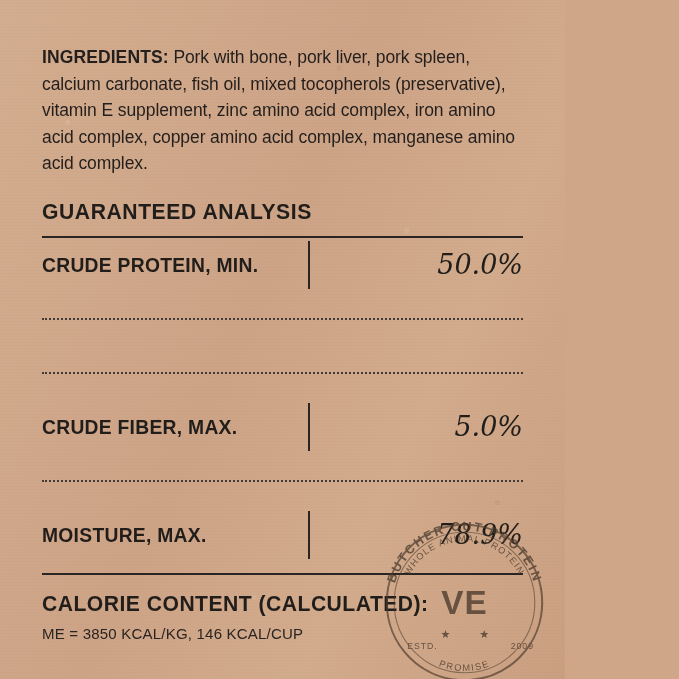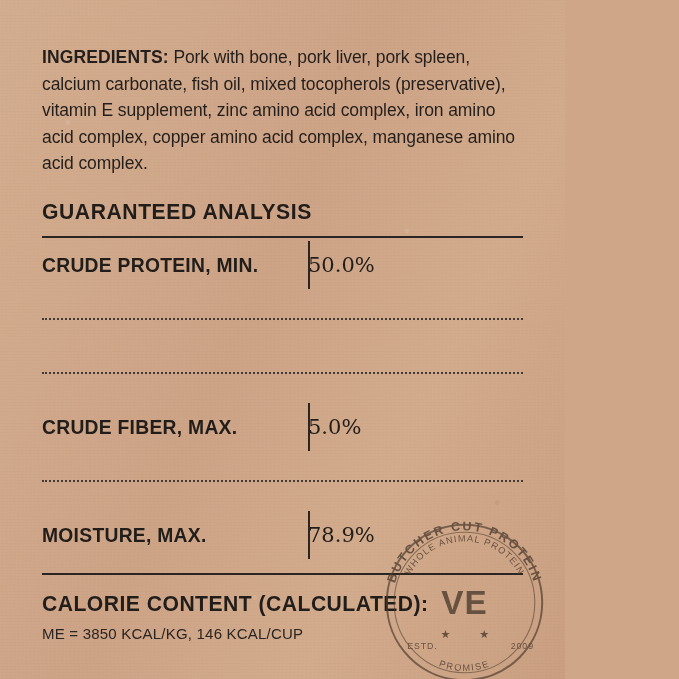--- a/index.html
+++ b/index.html
@@ -98,22 +98,23 @@
     font-size: 20.5px;
     letter-spacing: 0.3px;
     font-weight: bold;
     color: #211d1a;
     transform: scaleX(0.94);
     transform-origin: left center;
     white-space: nowrap;
   }
   .ga-value {
     font-family: "DejaVu Serif", serif;
-    font-size: 21px;
-    text-align: left;
+    font-style: italic;
+    font-size: 27px;
+    text-align: right;
     color: #211d1a;
     width: 215px;
   }
   .divider-cell {
     width: 0;
     position: relative;
   }
   .vrule {
     position: absolute;
     left: 0;

